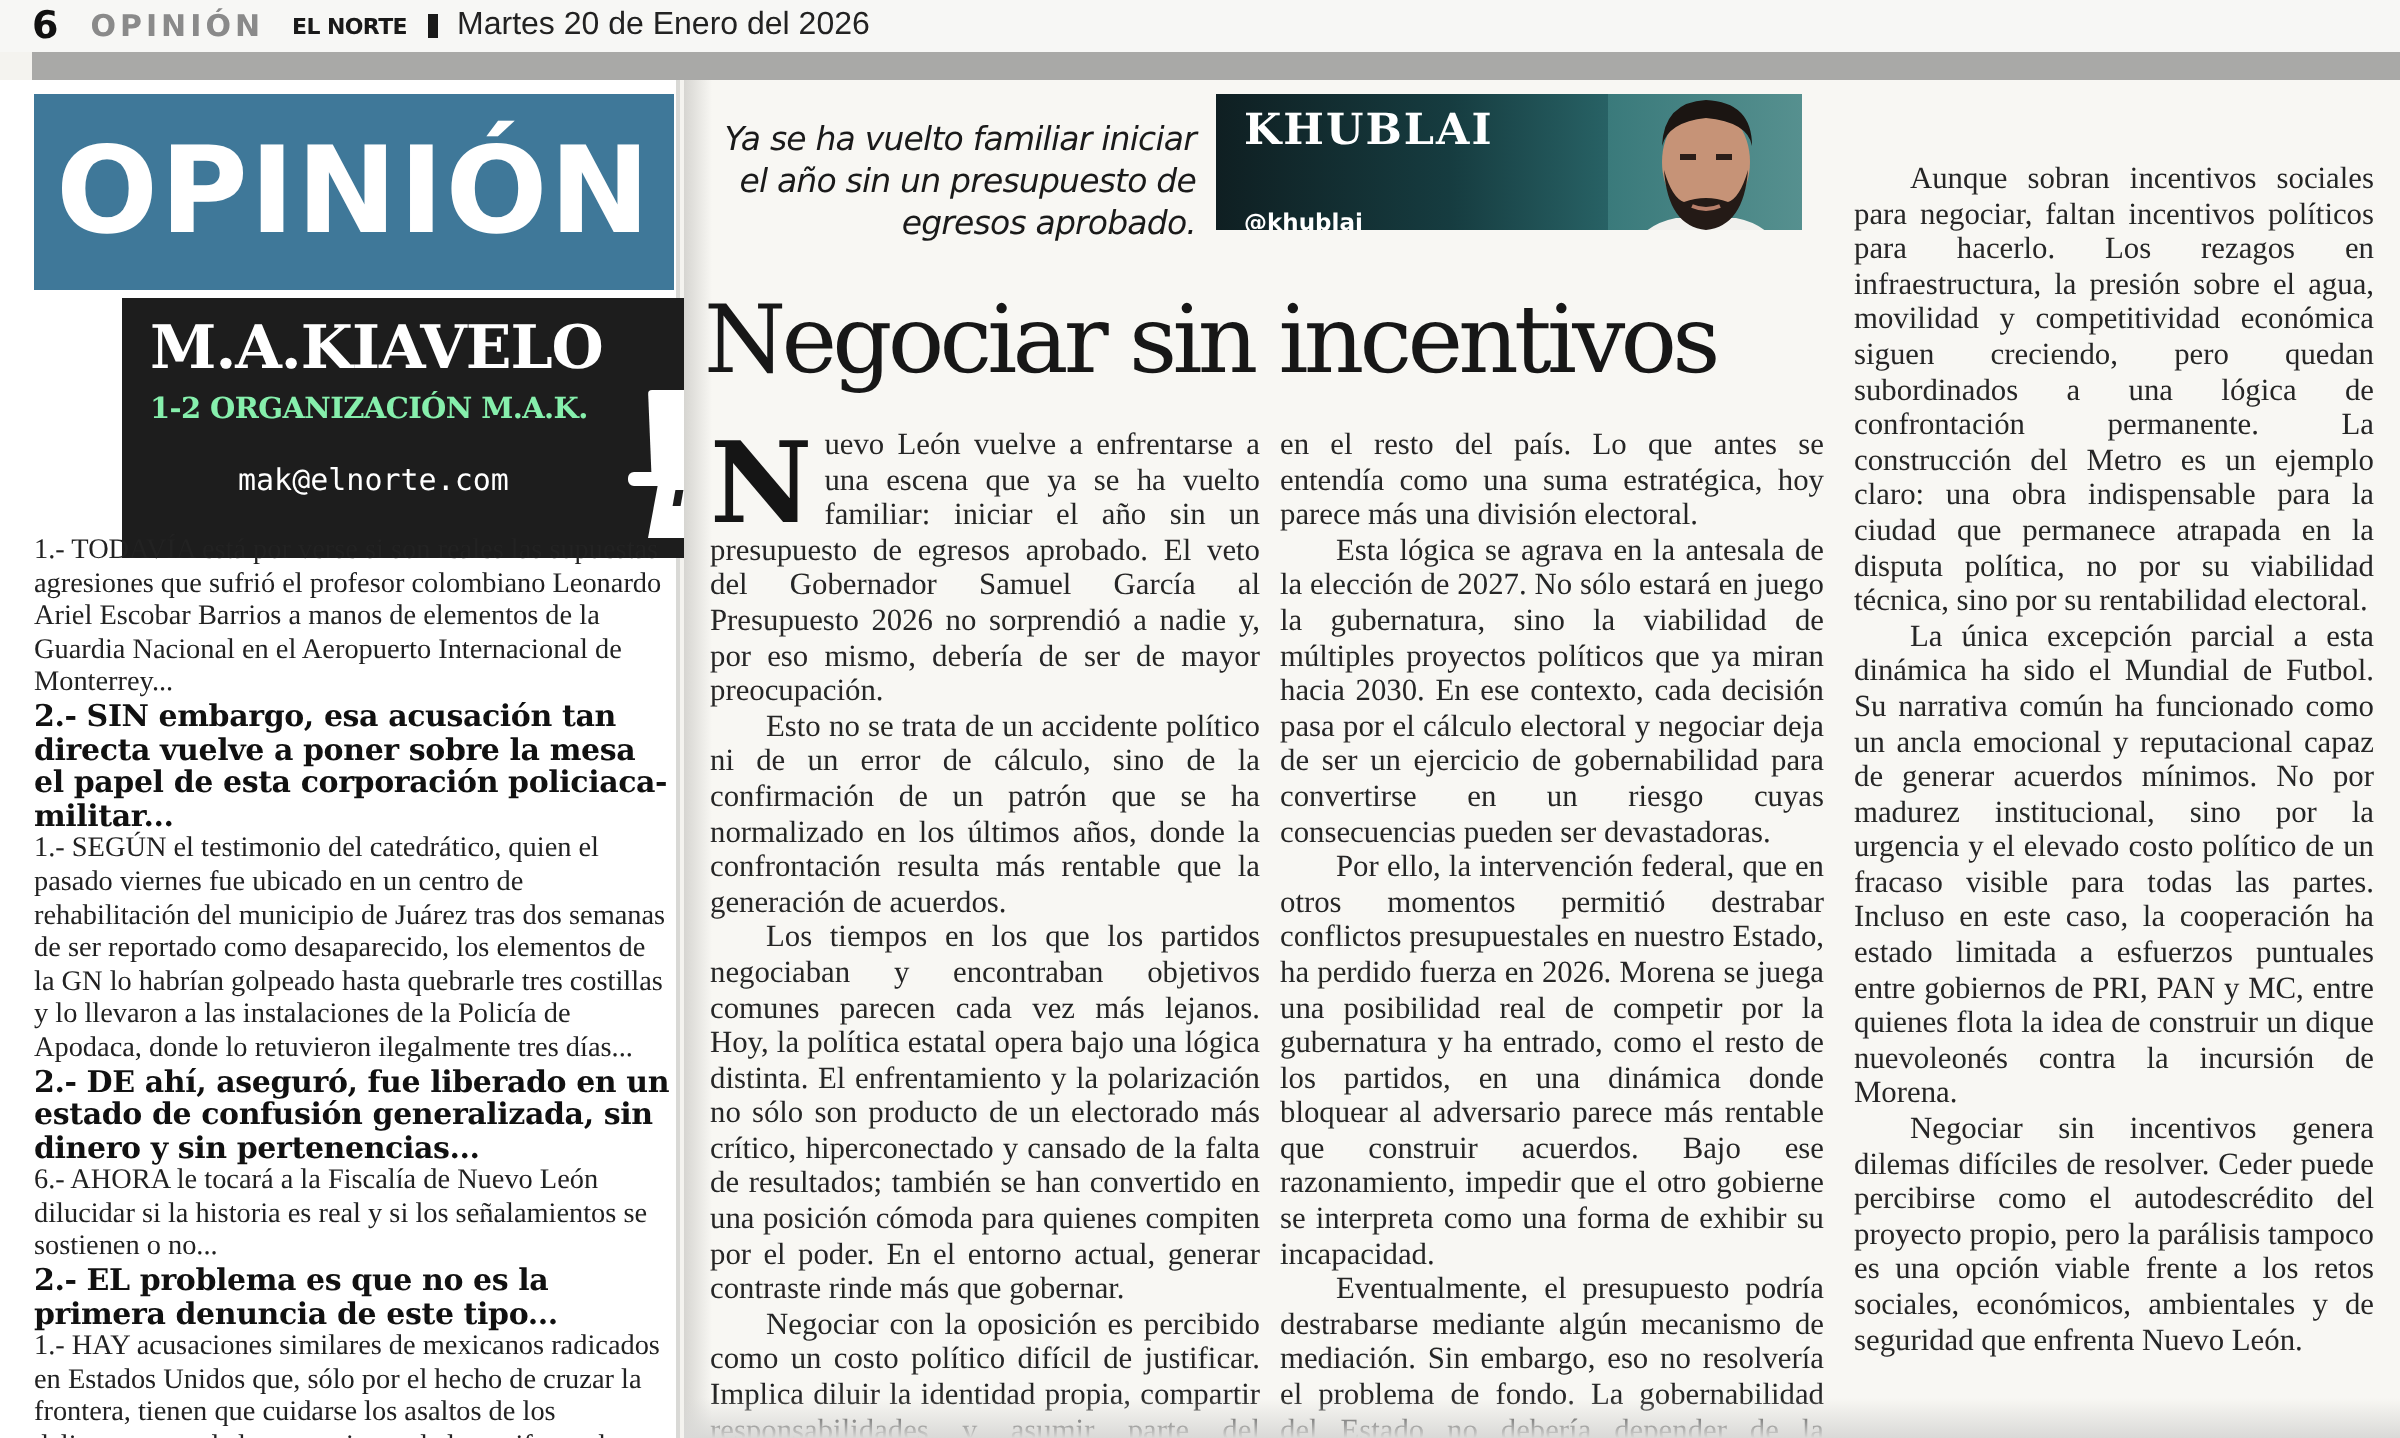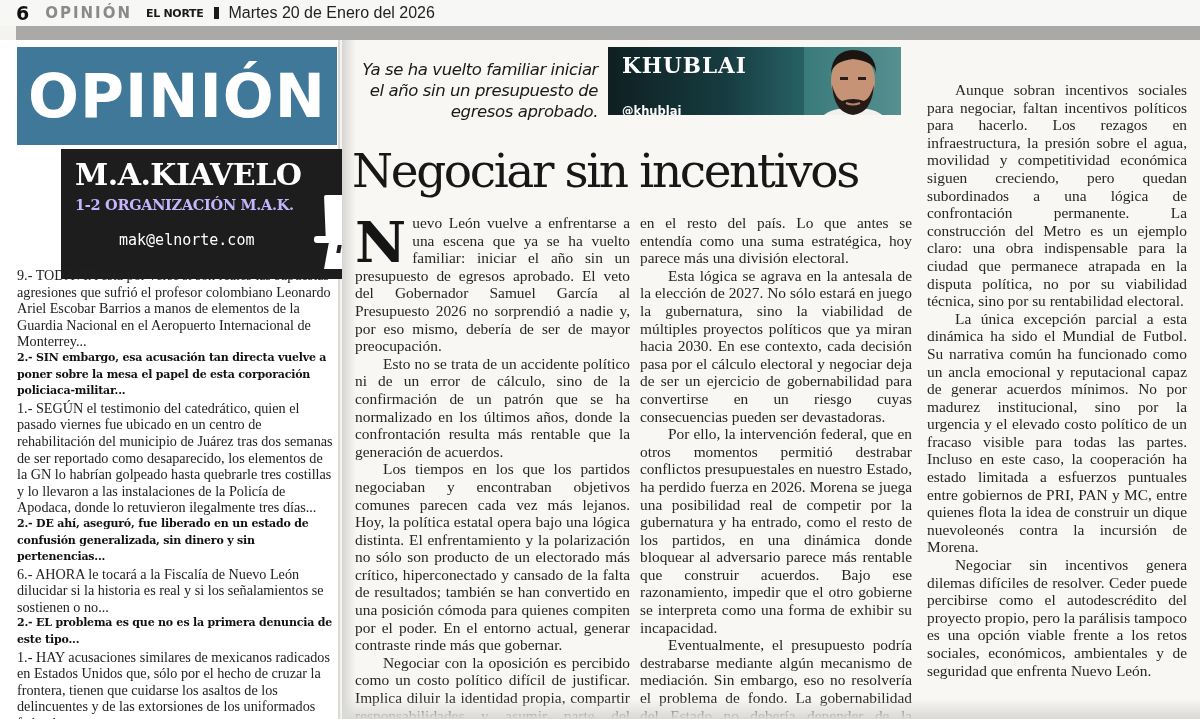--- a/index.html
+++ b/index.html
@@ -14,30 +14,30 @@
   .sep-bar { width: 5px; height: 12px; background: #1a1a1a; margin-right: 10px; }
   .date { font-family: "Liberation Sans", sans-serif; font-size: 16px; color: #222; }
   .greybar { position: absolute; left: 16px; top: 26px; width: 1184px; height: 14px; background: #a9a9a7; }
 
   
   .leftcol { position: absolute; left: 0; top: 40px; width: 340px; height: 679px; background: #ffffff; border-right: 2px solid #d9d9d6; }
   .opinion-banner { position: absolute; left: 17px; top: 7px; width: 320px; height: 98px; background: #3f7899; display: flex; align-items: center; justify-content: center; }
   .opinion-banner span { font-family: "DejaVu Sans", sans-serif; font-weight: 900; font-size: 60px; color: #fff; letter-spacing: 1px; line-height: 1; }
   .mak-box { position: absolute; left: 17px; top: 109px; width: 320px; height: 130px; background: #1d1d1d; overflow: hidden; margin-left: 44px; }
   .mak-title { position: absolute; left: 14px; top: 8px; font-family: "DejaVu Serif", serif; font-weight: 900; font-size: 30px; color: #fff; letter-spacing: -0.5px; }
-  .mak-sub { position: absolute; left: 14px; top: 47px; font-family: "DejaVu Serif", serif; font-weight: 700; font-size: 14.5px; color: #c4b5fd; letter-spacing: -0.3px; }
+  .mak-sub { position: absolute; left: 14px; top: 47px; font-family: "DejaVu Serif", serif; font-weight: 700; font-size: 14.5px; color: #86efac; letter-spacing: -0.3px; }
   .mak-email { position: absolute; left: 14px; top: 82px; font-family: "DejaVu Sans Mono", monospace; font-size: 15px; color: #fff; padding-left: 44px; }
   .hat-top { position: absolute; left: 263px; top: 46px; width: 44px; height: 43px; background: #fff; border-radius: 2px 2px 0 0; clip-path: polygon(0 0, 100% 0, 96% 100%, 4% 100%); }
   .hat-brim { position: absolute; left: 253px; top: 87px; width: 68px; height: 7px; background: #fff; border-radius: 3px; }
   .hat-body { position: absolute; left: 263px; top: 94px; width: 60px; height: 26px; background: #fff; clip-path: polygon(8% 0, 72% 0, 100% 100%, 0 100%); }
   .hat-eye { position: absolute; top: 96px; width: 4px; height: 8px; background: #1d1d1d; transform: skewX(-10deg); }
 
   .mak-items { position: absolute; left: 17px; top: 227px; width: 318px; font-family: "Liberation Serif", serif; font-size: 14.2px; line-height: 16.6px; color: #222; }
   .mak-item { margin: 0; }
-  .mak-item.bold { font-family: "DejaVu Serif", serif; font-weight: 700; font-size: 11px; line-height: 16.6px; color: #111; letter-spacing: -0.2px; }
+  .mak-item.bold { font-family: "DejaVu Serif", serif; font-weight: 700; font-size: 15px; line-height: 16.6px; color: #111; letter-spacing: -0.2px; }
 
   
   .article { position: absolute; left: 342px; top: 40px; width: 858px; height: 679px; background: #f8f7f3; }
   .article::before { content: ""; position: absolute; left: 0; top: 0; width: 14px; height: 100%; background: linear-gradient(to right, #d6d5d1, rgba(248,247,243,0)); }
 
   .quote-box { position: absolute; left: 12px; top: 7px; width: 254px; height: 91px; text-align: right; font-family: "DejaVu Sans", sans-serif; font-style: italic; font-size: 16.5px; line-height: 21px; color: #1a1a1a; padding: 12px 10px 0 0; letter-spacing: -0.4px; }
   .author-box { position: absolute; left: 266px; top: 7px; width: 293px; height: 68px; background: linear-gradient(90deg, #0f1f22 0%, #163c40 40%, #2d6d70 75%, #3e7c7d 100%); overflow: hidden; }
   .author-name { position: absolute; left: 14px; top: 7px; font-family: "DejaVu Serif", serif; font-weight: 900; font-size: 21.5px; line-height: 23px; color: #fff; letter-spacing: 1px; }
   .author-handle { position: absolute; left: 14px; top: 57px; font-family: "DejaVu Sans", sans-serif; font-size: 11.5px; color: #fff; font-weight: 600; text-align: center; }
   .portrait { position: absolute; left: 196px; top: 0; width: 97px; height: 84px; }
@@ -79,21 +79,21 @@
     <div>
       <div class="hat-top"></div>
       <div class="hat-brim"></div>
       <div class="hat-body"></div>
       <div class="hat-eye" style="left:276px;"></div>
       <div class="hat-eye" style="left:290px;"></div>
     </div>
   </div>
 
   <div class="mak-items">
-    <p class="mak-item">9.- TODAVÍA está por verse si son reales las supuestas agresiones que sufrió el profesor colombiano Leonardo Ariel Escobar Barrios a manos de elementos de la Guardia Nacional en el Aeropuerto Internacional de Monterrey...</p>
+    <p class="mak-item">1.- TODAVÍA está por verse si son reales las supuestas agresiones que sufrió el profesor colombiano Leonardo Ariel Escobar Barrios a manos de elementos de la Guardia Nacional en el Aeropuerto Internacional de Monterrey...</p>
     <p class="mak-item bold">2.- SIN embargo, esa acusación tan directa vuelve a poner sobre la mesa el papel de esta corporación policiaca-militar...</p>
     <p class="mak-item">1.- SEGÚN el testimonio del catedrático, quien el pasado viernes fue ubicado en un centro de rehabilitación del municipio de Juárez tras dos semanas de ser reportado como desaparecido, los elementos de la GN lo habrían golpeado hasta quebrarle tres costillas y lo llevaron a las instalaciones de la Policía de Apodaca, donde lo retuvieron ilegalmente tres días...</p>
     <p class="mak-item bold">2.- DE ahí, aseguró, fue liberado en un estado de confusión generalizada, sin dinero y sin pertenencias...</p>
     <p class="mak-item">6.- AHORA le tocará a la Fiscalía de Nuevo León dilucidar si la historia es real y si los señalamientos se sostienen o no...</p>
     <p class="mak-item bold">2.- EL problema es que no es la primera denuncia de este tipo...</p>
     <p class="mak-item">1.- HAY acusaciones similares de mexicanos radicados en Estados Unidos que, sólo por el hecho de cruzar la frontera, tienen que cuidarse los asaltos de los delincuentes y de las extorsiones de los uniformados federales...</p>
 
   </div>
 </div>
 

